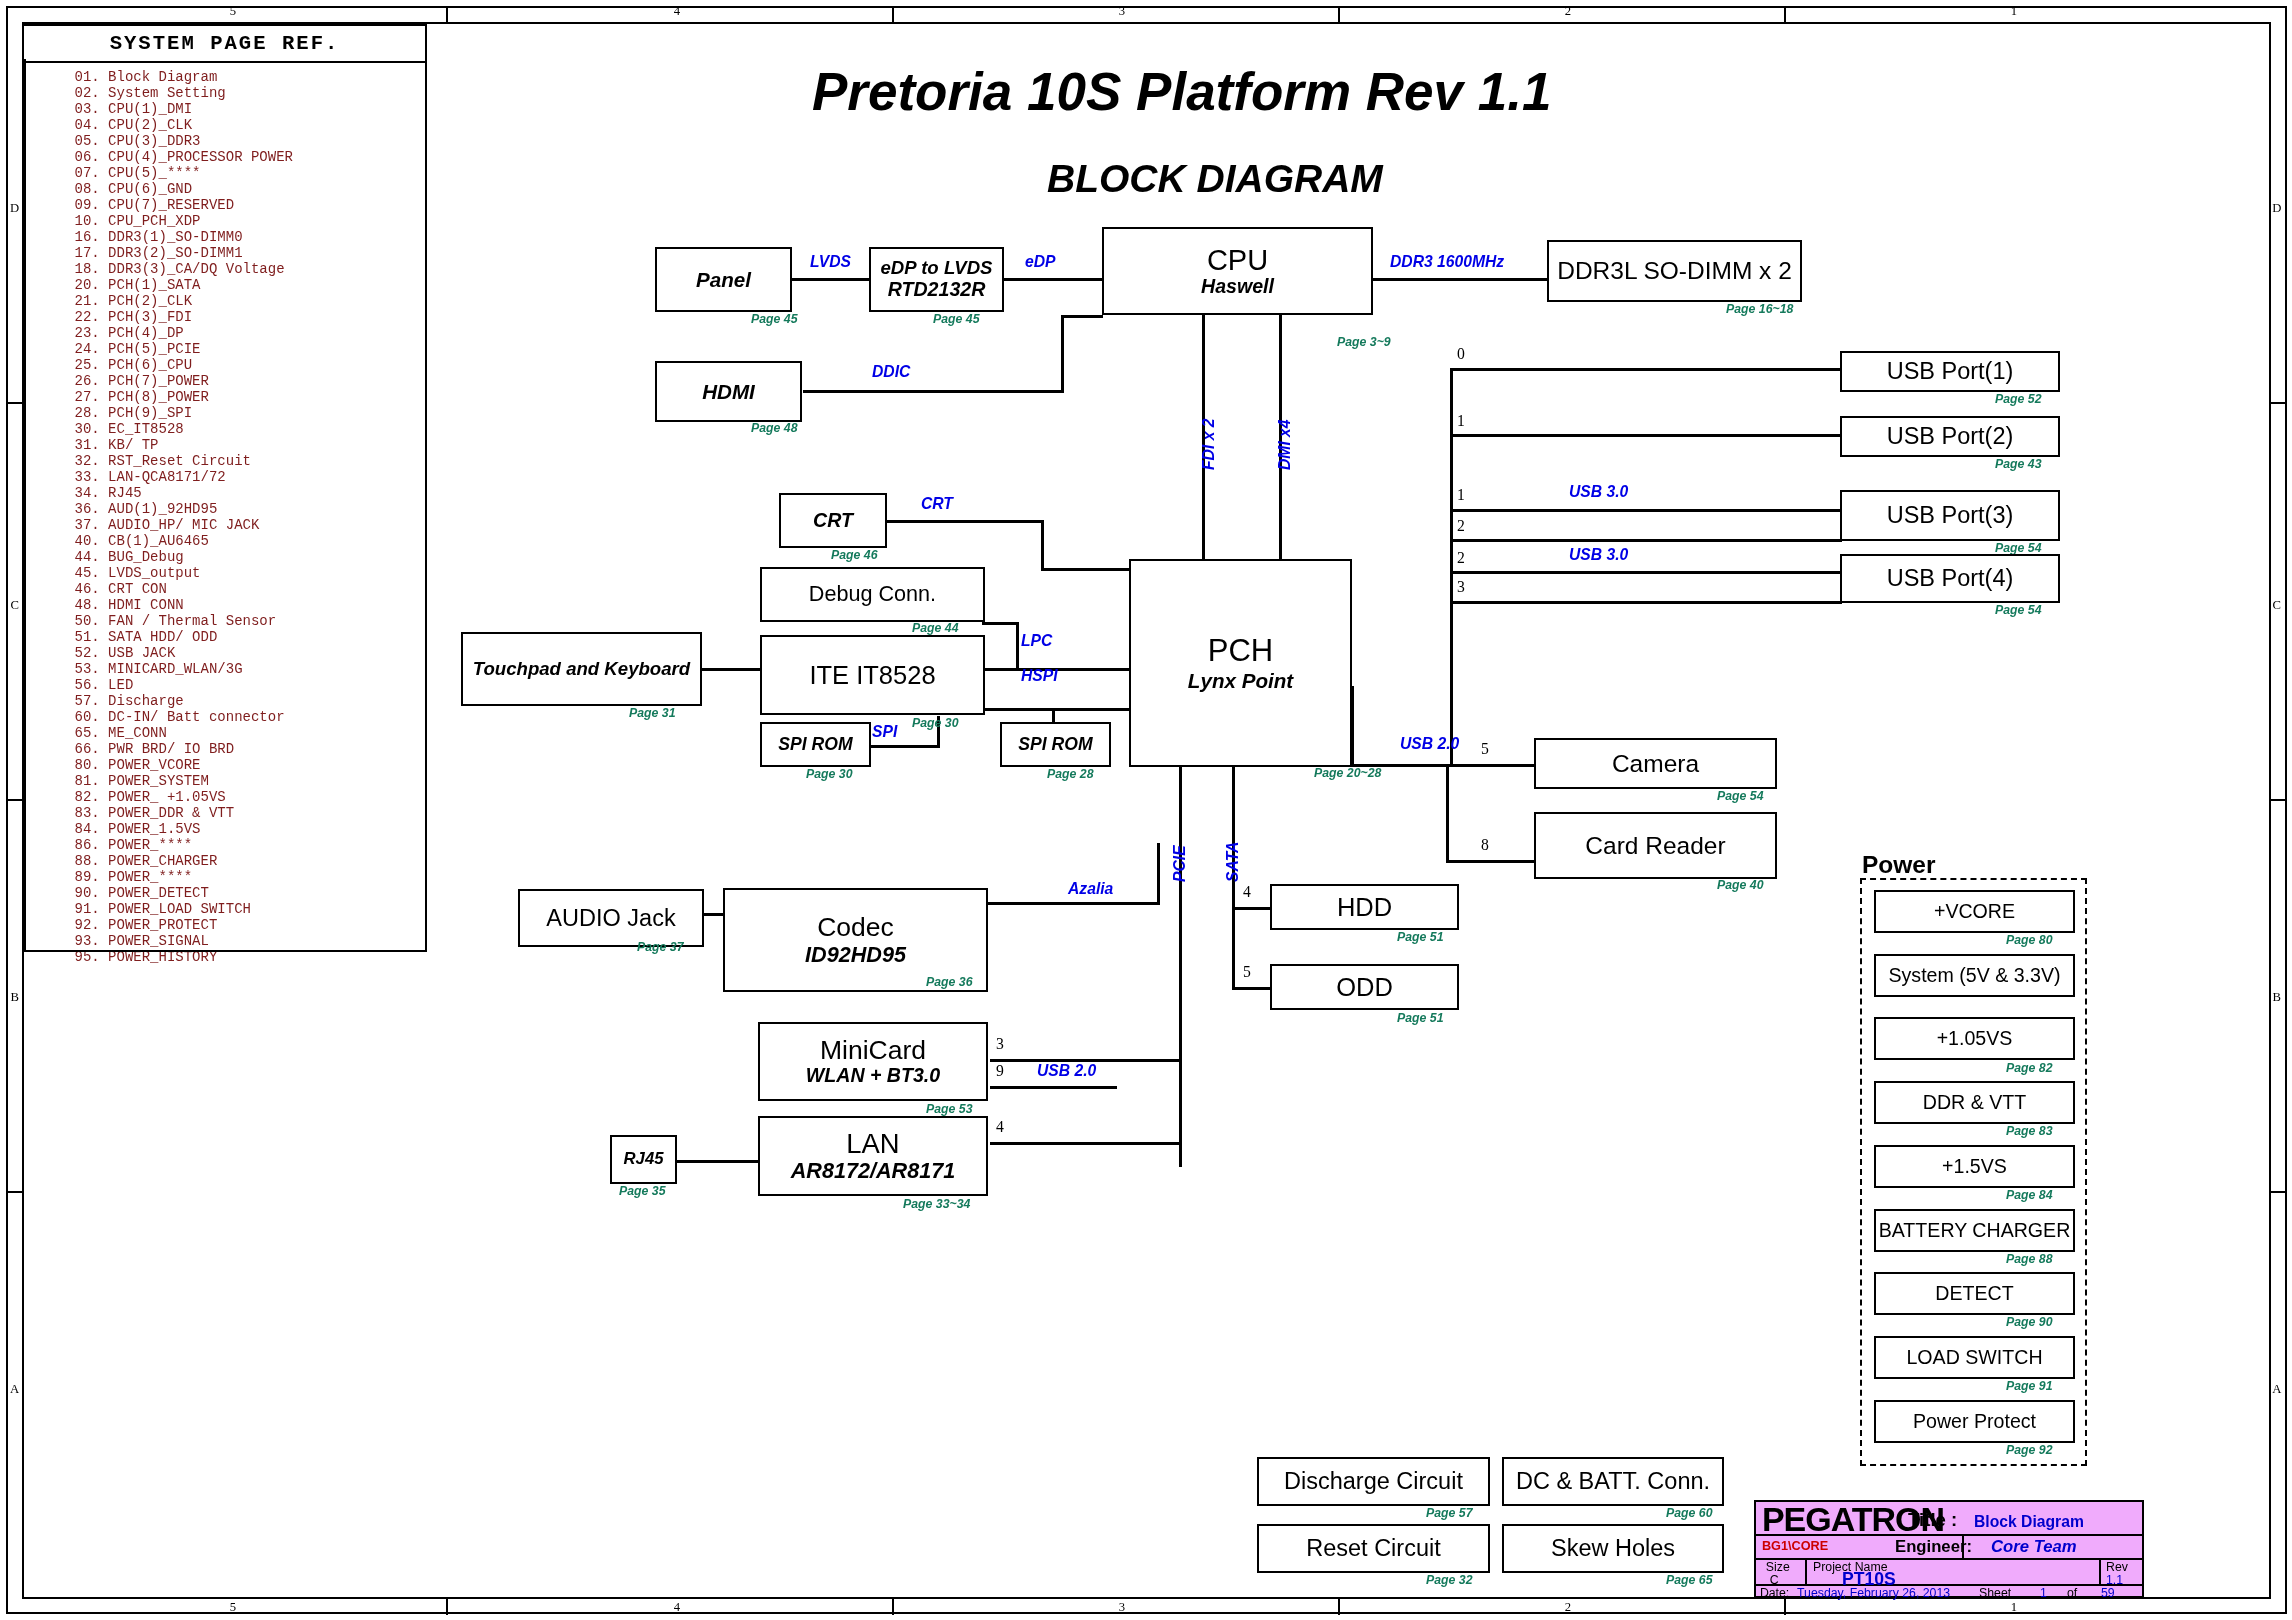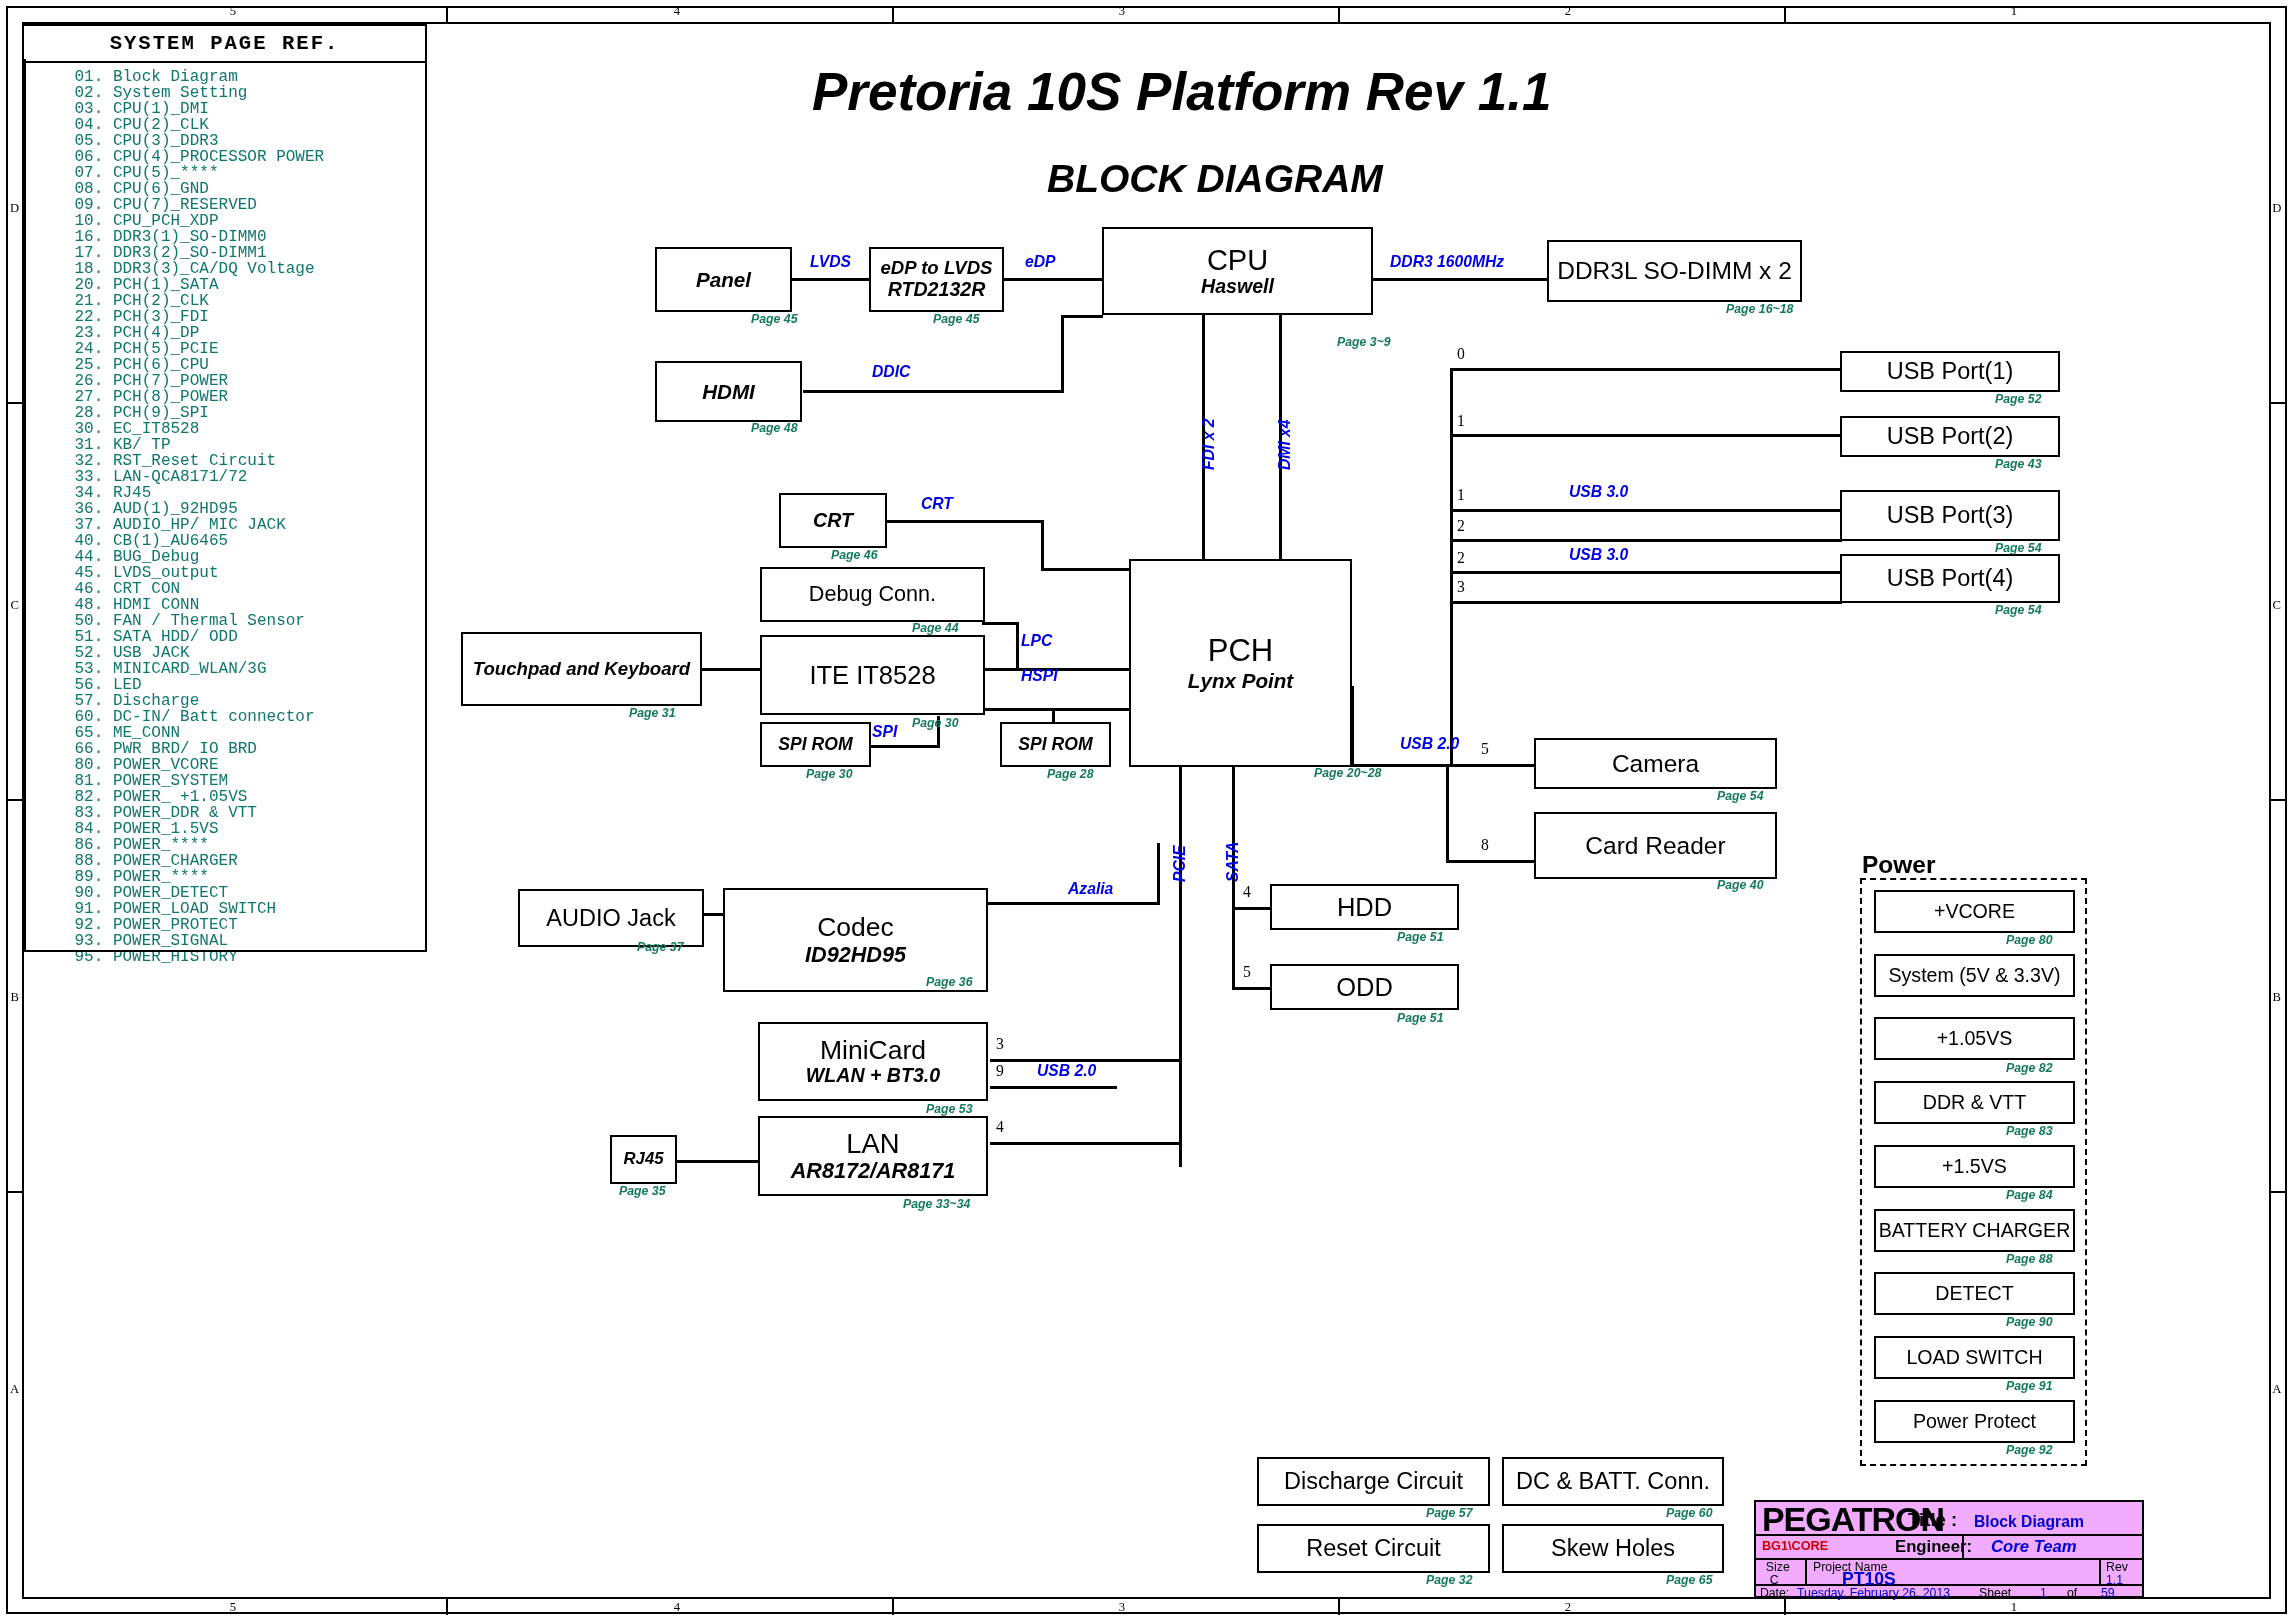--- a/index.html
+++ b/index.html
@@ -11,21 +11,21 @@
   .frame-inner{position:absolute;left:21.6px;top:21.6px;width:2249px;height:1577px;border:2px solid #000;box-sizing:border-box;}
   .zone-lbl{position:absolute;font-family:"Liberation Serif",serif;font-size:12.7px;color:#000;text-align:center;}
   .tick{position:absolute;background:#000;}
 
   
   .idx-panel{position:absolute;left:23.5px;top:23.5px;width:402px;height:926px;background:#fff;}
   .idx-head{position:absolute;left:0;top:0;width:402px;height:35px;border-top:2px solid #000;border-bottom:2px solid #000;
             display:flex;align-items:center;justify-content:center;}
   .idx-head span{font-family:"Liberation Mono",monospace;font-weight:bold;font-size:20.6px;letter-spacing:2px;color:#000;}
   .idx-list{position:absolute;left:51px;top:45px;width:353px;}
-  .idx-row{font-family:"Liberation Mono",monospace;font-size:16px;line-height:16px;color:#0f766e;white-space:pre;}
+  .idx-row{font-family:"Liberation Mono",monospace;font-size:14px;line-height:16px;color:#7f1d1d;white-space:pre;}
   .idx-bar{position:absolute;left:23.5px;top:59px;width:2px;height:891px;background:#000;}
   .idx-bot{position:absolute;left:23.5px;top:950px;width:402px;height:2px;background:#000;}
   .idx-vr{position:absolute;left:425px;top:23.5px;width:2px;height:928px;background:#000;}
 
   
   .main-title{position:absolute;font-family:"Liberation Sans",sans-serif;font-weight:bold;font-style:italic;
               color:#000;white-space:nowrap;}
 
   
   .blk{position:absolute;box-sizing:border-box;border:2.9px solid #000;background:#fff;

